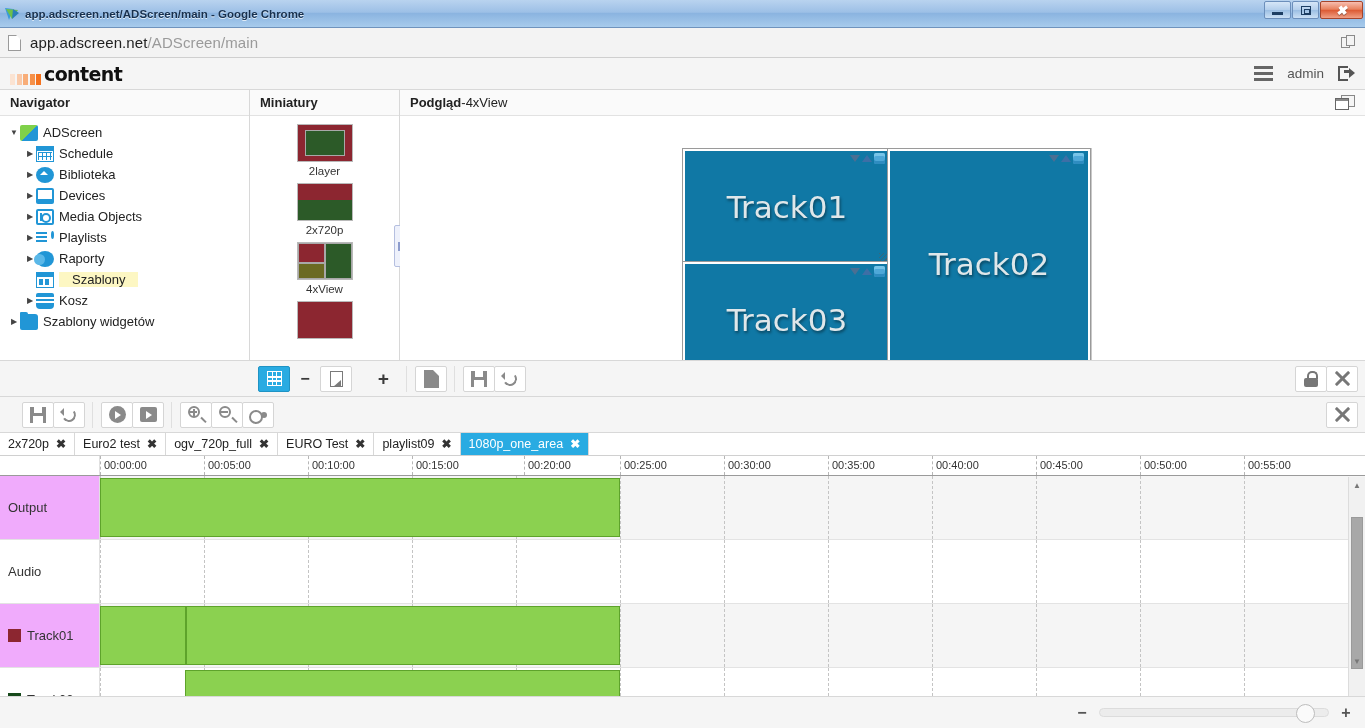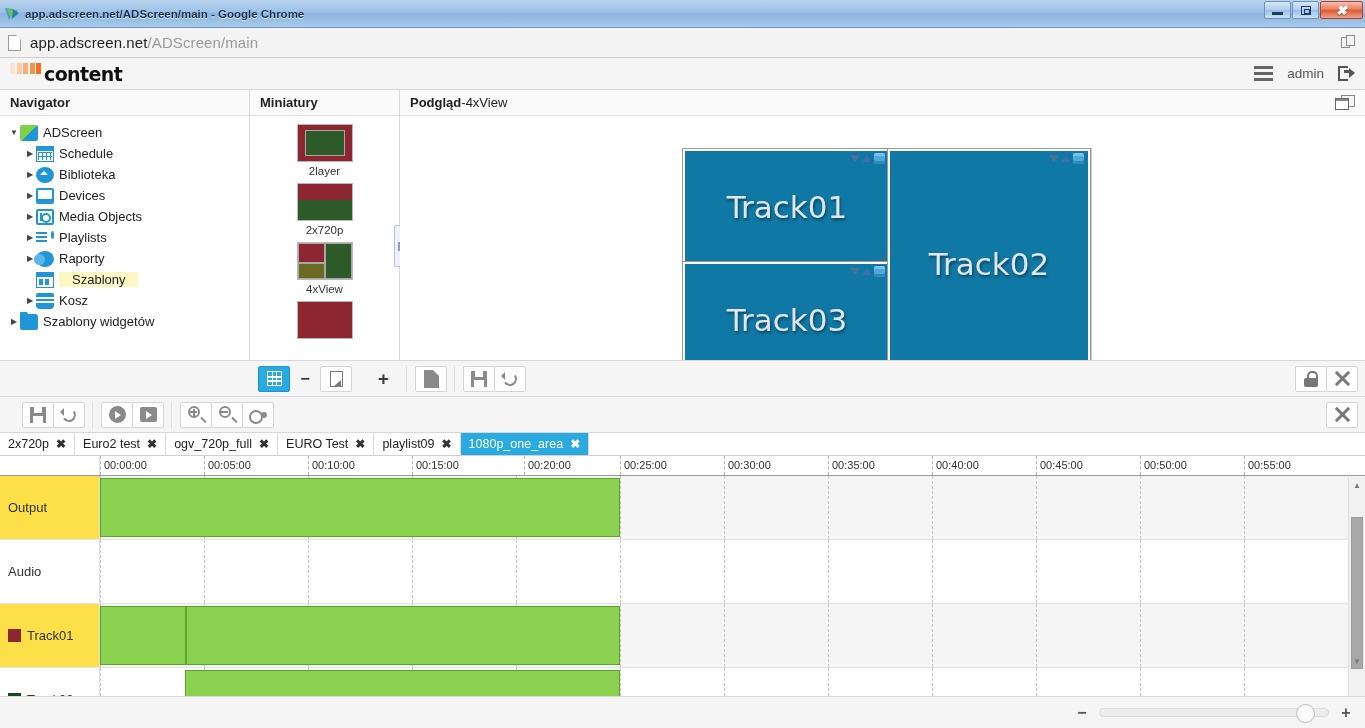--- a/index.html
+++ b/index.html
@@ -73,21 +73,21 @@
   .url-right .sq { position: absolute; border: 1px solid #8a8a8a; }
   .url-right .sq1 { left: 0; top: 2px; width: 9px; height: 11px; }
   .url-right .sq2 { left: 5px; top: 0; width: 9px; height: 11px; background: #f3f3f3; }
 
   
   .appheader {
     height: 32px; background: #f5f5f5;
     border-bottom: 1px solid #d8d8d8;
     display: flex; align-items: center; padding: 0 10px;
   }
-  .logo { display: flex; align-items: flex-start; }
+  .logo { display: flex; align-items: flex-end; }
   .logo-bars { display: flex; gap: 1.5px; align-items: flex-end; margin-right: 3px; }
   .logo-bars i { display: block; width: 5px; height: 11px; }
   .logo-word { font-size: 19px; font-weight: bold; letter-spacing: -0.6px; color: #111; font-family: "DejaVu Sans", sans-serif; }
   .hdr-right { margin-left: auto; display: flex; align-items: center; gap: 14px; }
   .hamburger { display: flex; flex-direction: column; gap: 3px; cursor: pointer; }
   .hamburger i { display: block; width: 19px; height: 3px; background: #666; }
   .user-name { font-size: 13.5px; color: #555; }
   .logout-icon { width: 17px; height: 15px; position: relative; }
   .logout-icon .box { position: absolute; left: 0; top: 0; width: 10px; height: 15px; border: 2px solid #555; border-right: none; }
   .logout-icon .arr { position: absolute; left: 6px; top: 4px; width: 7px; height: 3px; background: #555; }
@@ -270,21 +270,21 @@
   .tl-gutter { width: 100px; flex: 0 0 100px; border-right: 1px solid #e0e0e0; background:#fff; }
   .tl-scale { flex: 1; position: relative; overflow: hidden; }
   .tick { position: absolute; top: 0; bottom: 0; border-left: 1px dashed #b6b6b6; }
   .tick span { position: absolute; left: 3px; top: 3px; font-size: 11px; color:#333; white-space:nowrap; }
   .tl-rows { position: relative; }
   .tl-row { display:flex; height: 64px; border-bottom: 1px solid #e3e3e3; }
   .tl-row .name {
     width: 100px; flex: 0 0 100px; border-right: 1px solid #e0e0e0;
     display:flex; align-items:center; padding-left: 8px; font-size: 13px; color:#333;
   }
-  .tl-row.shaded .name { background:#fde047; }
+  .tl-row.shaded .name { background:#f0abfc; }
   .tl-row .swatch { width: 13px; height: 13px; margin-right: 6px; flex:0 0 13px; }
   .tl-row .lane { flex:1; position: relative; overflow: hidden; }
   .tl-row.shaded .lane { background:#f5f5f5; }
   .lane .vline { position:absolute; top:0; bottom:0; border-left:1px dashed #c4c4c4; }
   .clip { position: absolute; top: 2px; bottom: 2px; background: #8bd150; border: 1px solid #5ea32b; }
   .tl-scrollbar-v {
     position: absolute; right: 0; top: 21px; width: 17px; bottom: 0;
     background: #f1f1f1; border-left: 1px solid #dcdcdc;
   }
   .sb-arrow { height: 17px; display:flex; align-items:center; justify-content:center; color:#777; font-size:8px; }

